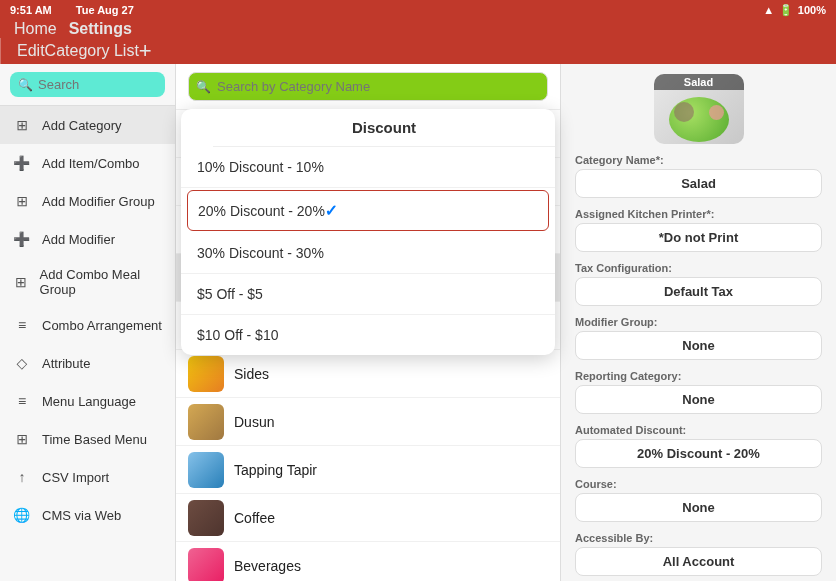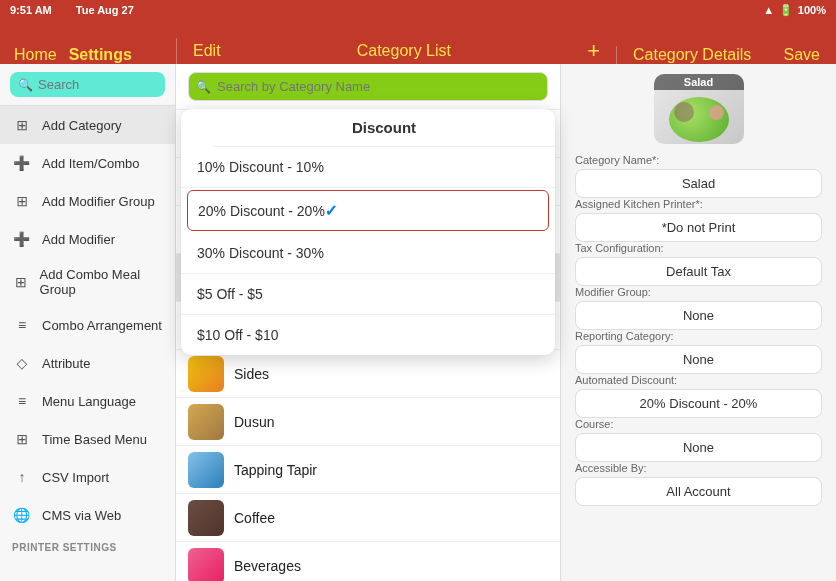--- a/index.html
+++ b/index.html
@@ -16,24 +16,25 @@
       align-items: center;
       padding: 3px 10px;
       height: 20px;
     }
     .status-left { display: flex; gap: 24px; }
     .status-right { display: flex; gap: 5px; align-items: center; }
 
     
     .main-header {
       background: #c0392b;
-      color: #fde047;
-      display: flex;
-      align-items: flex-end;
+      color: #e5e5e5;
+      display: flex;
+      align-items: flex-start;
       height: 44px;
+      flex-direction: column;
     }
     .header-home-settings {
       width: 176px;
       display: flex;
       align-items: center;
       gap: 12px;
       padding: 0 14px;
       font-size: 16px;
       font-weight: 500;
     }
@@ -262,20 +263,22 @@
     .salad-food {
       width: 70px;
       height: 50px;
       margin-top: 16px;
       border-radius: 50%;
       background: radial-gradient(circle at 40% 40%, #8bc34a, #558b2f);
       position: relative;
     }
 
     .field-group {
+      margin-bottom: 10px;
+      font-weight: bold;
     }
     .field-label {
       font-size: 11px;
       color: #666;
       margin-bottom: 3px;
     }
     .field-value {
       background: white;
       border: 1px solid #ddd;
       border-radius: 8px;
@@ -421,21 +424,20 @@
     </div>
     <div class="sidebar-item">
       <div class="sidebar-icon">↑</div>
       <span>CSV Import</span>
     </div>
     <div class="sidebar-item">
       <div class="sidebar-icon">🌐</div>
       <span>CMS via Web</span>
     </div>
 
-    <div class="sidebar-section-label">PRINTER SETTINGS</div>
 
     <div class="sidebar-item">
       
       
     </div>
 
   </div>
 
   <div class="category-panel">
     <div class="category-search">

